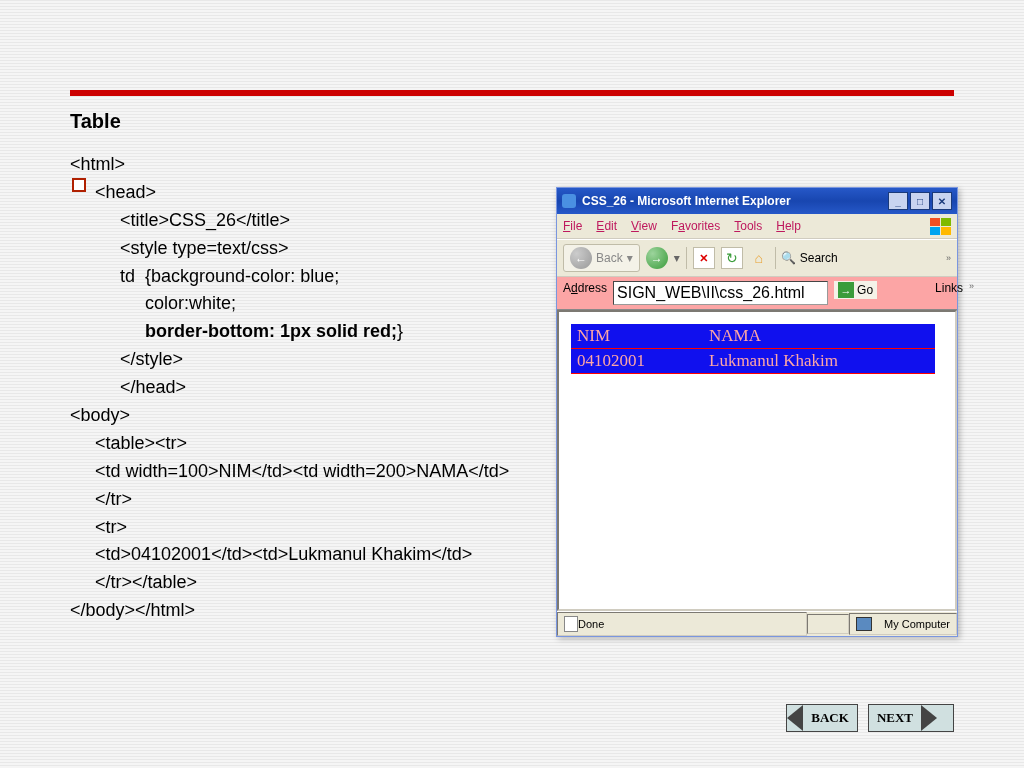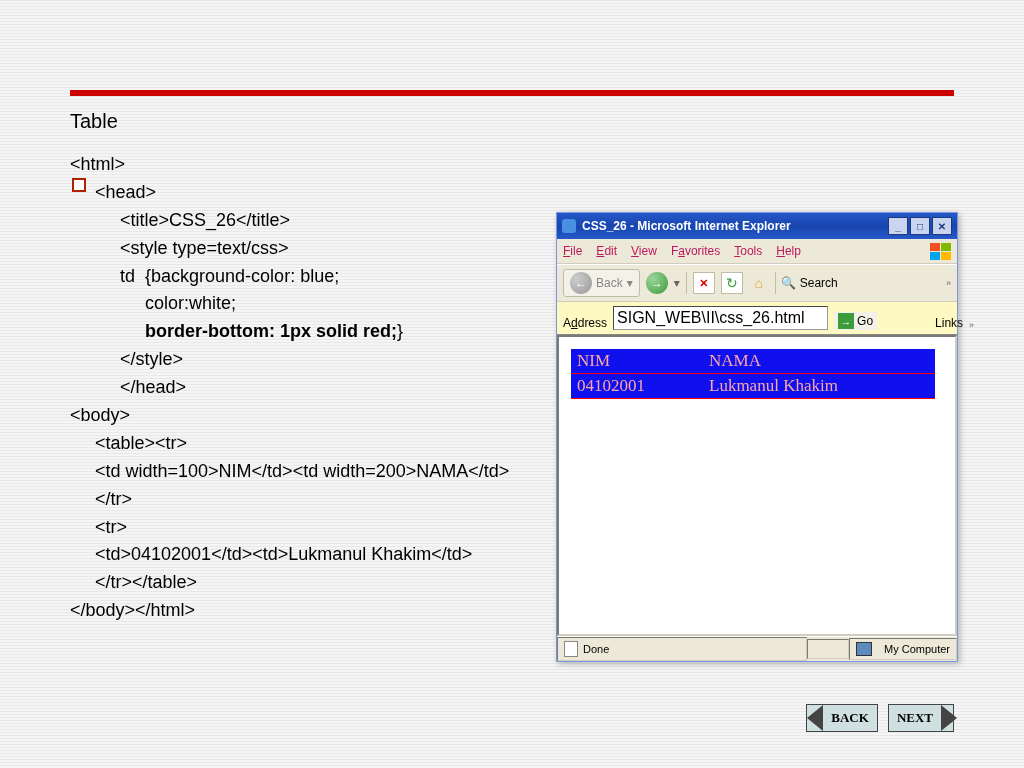--- a/index.html
+++ b/index.html
@@ -33,41 +33,41 @@
 
 .title-underline {
   height: 6px;
   background: #cc0000;
   width: 100%;
   margin-bottom: 14px;
 }
 
 .subtitle {
   font-size: 20px;
-  font-weight: normal;
+  font-weight: bold;
   color: #000;
   margin-bottom: 18px;
 }
 
 .code-block {
   font-family: Verdana, Geneva, sans-serif;
   font-size: 18px;
   line-height: 1.55;
   color: #000;
   white-space: pre;
   text-transform: lowercase;
 }
 .code-block .upper { text-transform: none; }
 
 .bold { font-weight: bold; }
 
 
 .browser-window {
   position: absolute;
-  top: 212px;
+  top: 187px;
   left: 556px;
   width: 400px;
   height: 448px;
   background: #ece9d8;
   border: 1px solid #7a96df;
   box-shadow: 2px 2px 6px rgba(0,0,0,0.25);
   font-family: Tahoma, sans-serif;
   font-size: 12px;
   display: flex;
   flex-direction: column;
@@ -155,26 +155,26 @@
   display:flex;align-items:center;justify-content:center;
   font-size: 14px;
 }
 .tb-icon.x { color:#d00; border:1px solid #c0bca8; background:#fff; font-weight:bold; font-size:11px;}
 .tb-icon.refresh { color:#3a9c3a; border:1px solid #c0bca8; background:#fff;}
 .tb-icon.home { color:#e8a030; }
 .tb-search { display:flex;align-items:center;gap:3px; }
 .tb-chevron { color:#666; font-size:9px; margin-left:auto;}
 
 .addressbar {
-  background: #fef9c3;
+  background: #fca5a5;
   padding: 4px 6px;
   border-bottom: 1px solid #888;
   display: flex;
   gap: 6px;
-  align-items: flex-end;
+  align-items: flex-start;
 }
 .addressbar .addr-label { color:#000; }
 .addressbar input {
   flex: 1;
   font-size: 16px;
   padding: 2px 3px;
   border: 1px inset #999;
   background:#fff;
 }
 .go-btn {
@@ -209,21 +209,21 @@
 
 .statusbar {
   background: #ece9d8;
   border-top: 1px solid #fff;
   display: flex;
   align-items: center;
   font-size: 11px;
 }
 .statusbar .status-left {
   flex:1; padding:3px 6px; border:1px inset #d0ccc0;
-  display:flex;align-items:center;gap:5px;
+  display:flex;align-items:center;
 }
 .statusbar .status-mid {
   width:40px; border:1px inset #d0ccc0; height:18px;
 }
 .statusbar .status-right {
   padding:3px 6px; border:1px inset #d0ccc0;
   display:flex;align-items:center;gap:12px;
 }
 .page-icon{width:12px;height:14px;background:#fff;border:1px solid #888;position:relative;}
 .comp-icon{width:14px;height:12px;background:#5a8ac0;border:1px solid #333;}
@@ -248,21 +248,21 @@
 }
 .nav-btn .arrow {
   width: 0; height: 0;
   border-top: 13px solid transparent;
   border-bottom: 13px solid transparent;
 }
 .nav-btn.back .arrow { border-right: 16px solid #444; margin-left:-16px;}
 .nav-btn.next .arrow { border-left: 16px solid #444; margin-right:-16px;}
 .nav-btn .lbl { padding: 4px 8px; }
 .nav-btn.back { padding-left:16px; }
-.nav-btn.next { padding-right:12px; }
+.nav-btn.next { padding-right:32px; }
 
 .slide-square {
   position:absolute;
   left:72px;
   top:178px;
   width:10px;height:10px;
   border:2px solid #b02000;
   background:#fff;
 }
 </style>

